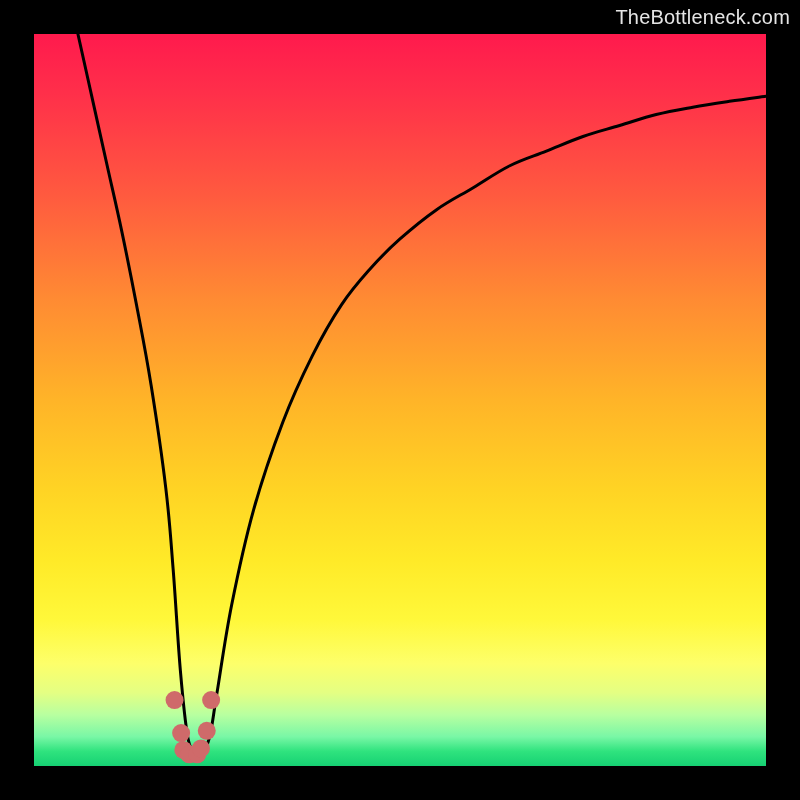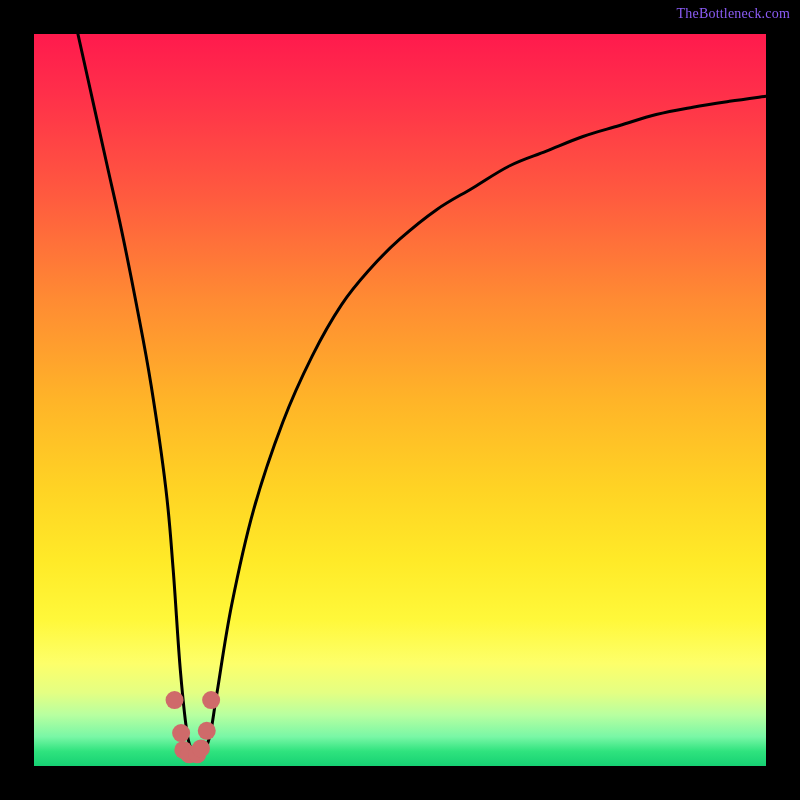--- a/index.html
+++ b/index.html
@@ -40,25 +40,24 @@
       #b8ffa0 93%,
       #79f7a6 96%,
       #2fe37e 98%,
       #16d173 100%
     );
   }
   .watermark {
     position: absolute;
     top: 6px;
     right: 10px;
-    color: #8b5cf6;
-    font-size: 14px;
+    color: #e5e5e5;
+    font-size: 20px;
     letter-spacing: 0.2px;
     user-select: none;
-    font-family: Liberation Serif, serif;
   }
   svg.curve {
     position: absolute;
     left: 0;
     top: 0;
     width: 732px;
     height: 732px;
     overflow: visible;
   }
 </style>

